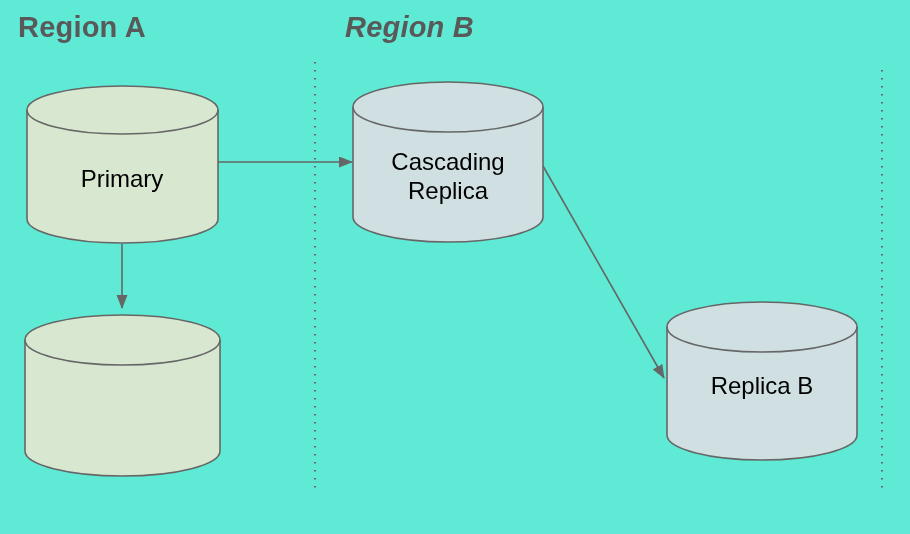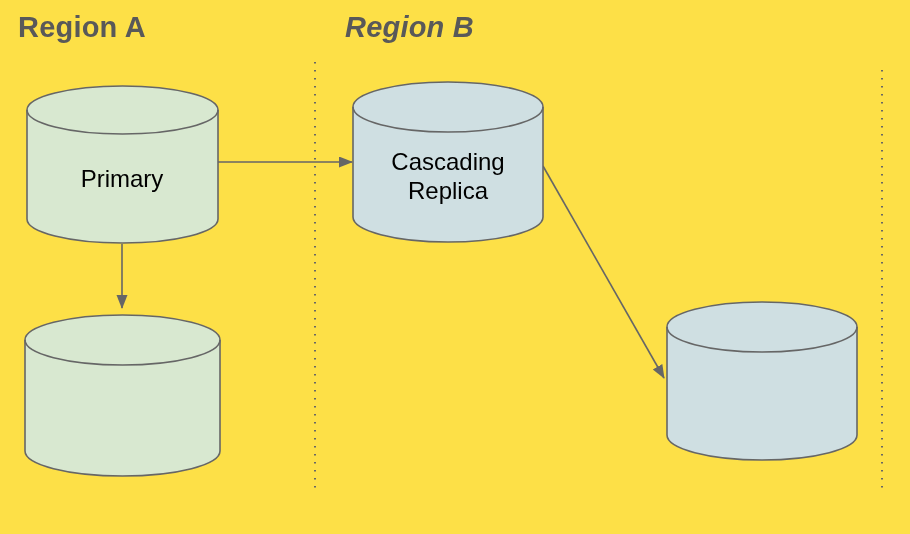--- a/index.html
+++ b/index.html
@@ -1,21 +1,21 @@
 <!DOCTYPE html>
 <html><head>
 <meta charset="utf-8">
 <style>
   html, body { margin: 0; padding: 0; }
   body { font-family: "Liberation Sans", sans-serif; background: #ffffff; }
   .canvas {
     position: relative;
     width: 910px;
     height: 534px;
-    background: #fde047;
+    background: #5eead4;
     overflow: hidden;
   }
   .diagram-svg { position: absolute; left: 0; top: 0; }
   .cyl-body { stroke: #666666; stroke-width: 1.6; }
   .cyl-rim  { fill: none; stroke: #666666; stroke-width: 1.6; }
   .edge-line { stroke-width: 1.6; fill: none; }
   .divider { stroke-width: 2; stroke-dasharray: 1.5 6.5; fill: none; }
   .region-title {
     position: absolute;
     font-size: 29px;
@@ -72,14 +72,15 @@
       <path class="cyl-body" d="M667,327 L667,435 A95,25 0 0 0 857,435 L857,327 A95,25 0 0 0 667,327 Z" style="fill: rgb(207, 223, 226);"></path>
       <path class="cyl-rim" d="M667,327 A95,25 0 0 0 857,327"></path>
     </g>
   </svg>
 
   <div class="region-title" style="left: 18px; top: 11px; color: rgb(89, 89, 89);">Region A</div>
   <div class="region-title" style="left: 345px; top: 11px; color: rgb(89, 89, 89); font-style: italic;">Region B</div>
 
   <div class="node-label" style="left:122px; top:178px;">Primary</div>
   <div class="node-label wrap" style="left:448px; top:176px;">Cascading Replica</div>
+  <div class="node-label" style="left:762px; top:385px;">Replica B</div>
 
 </div>
 
 </body></html>

